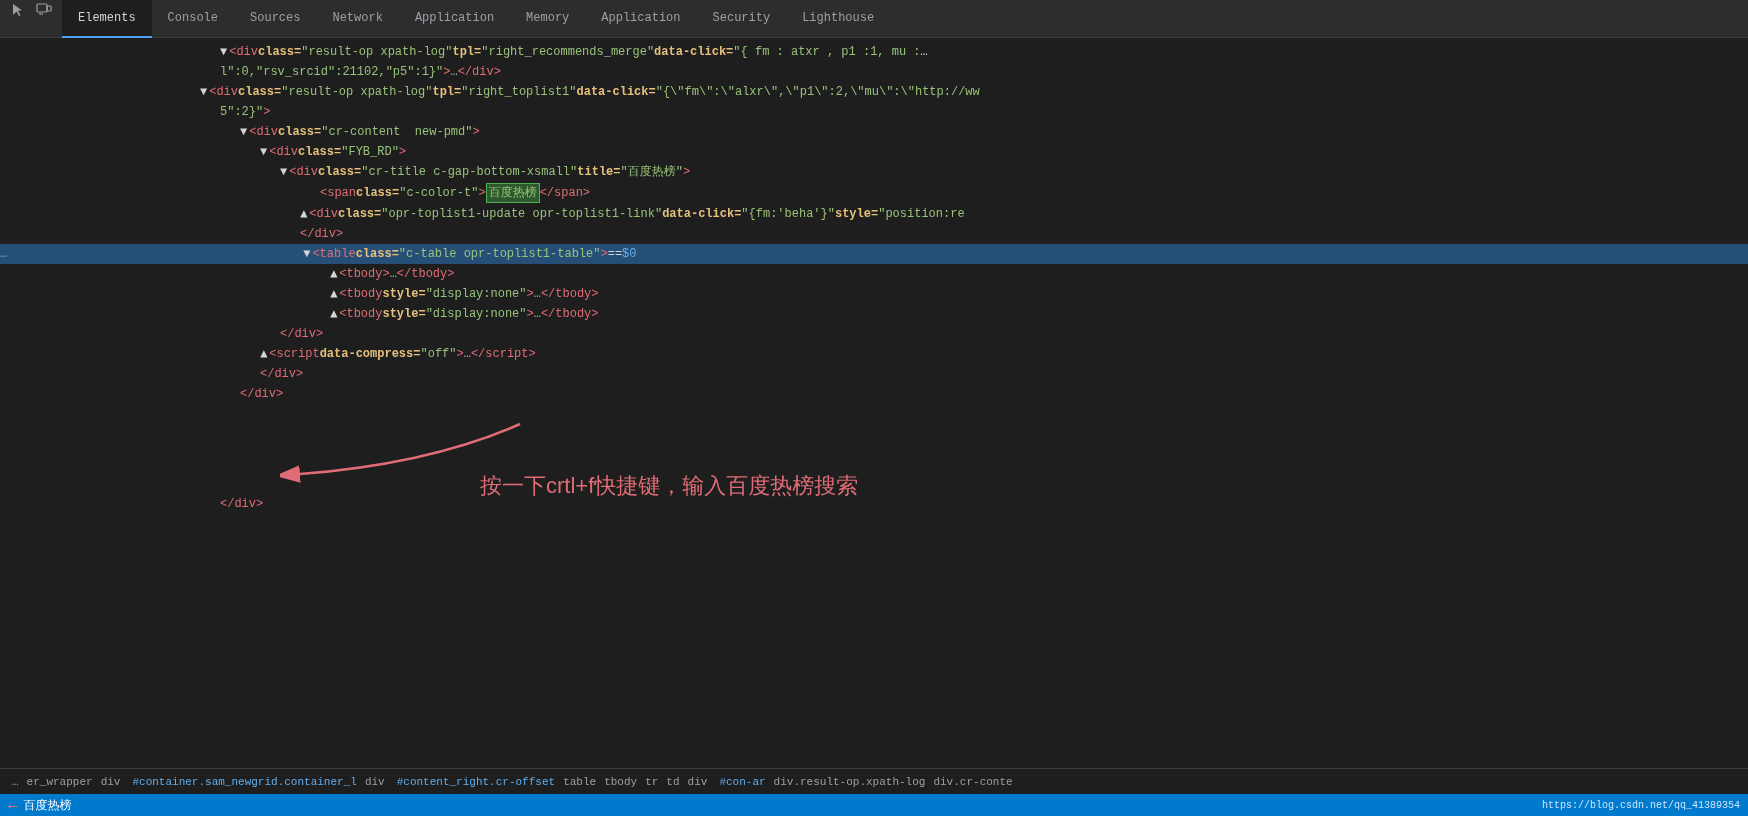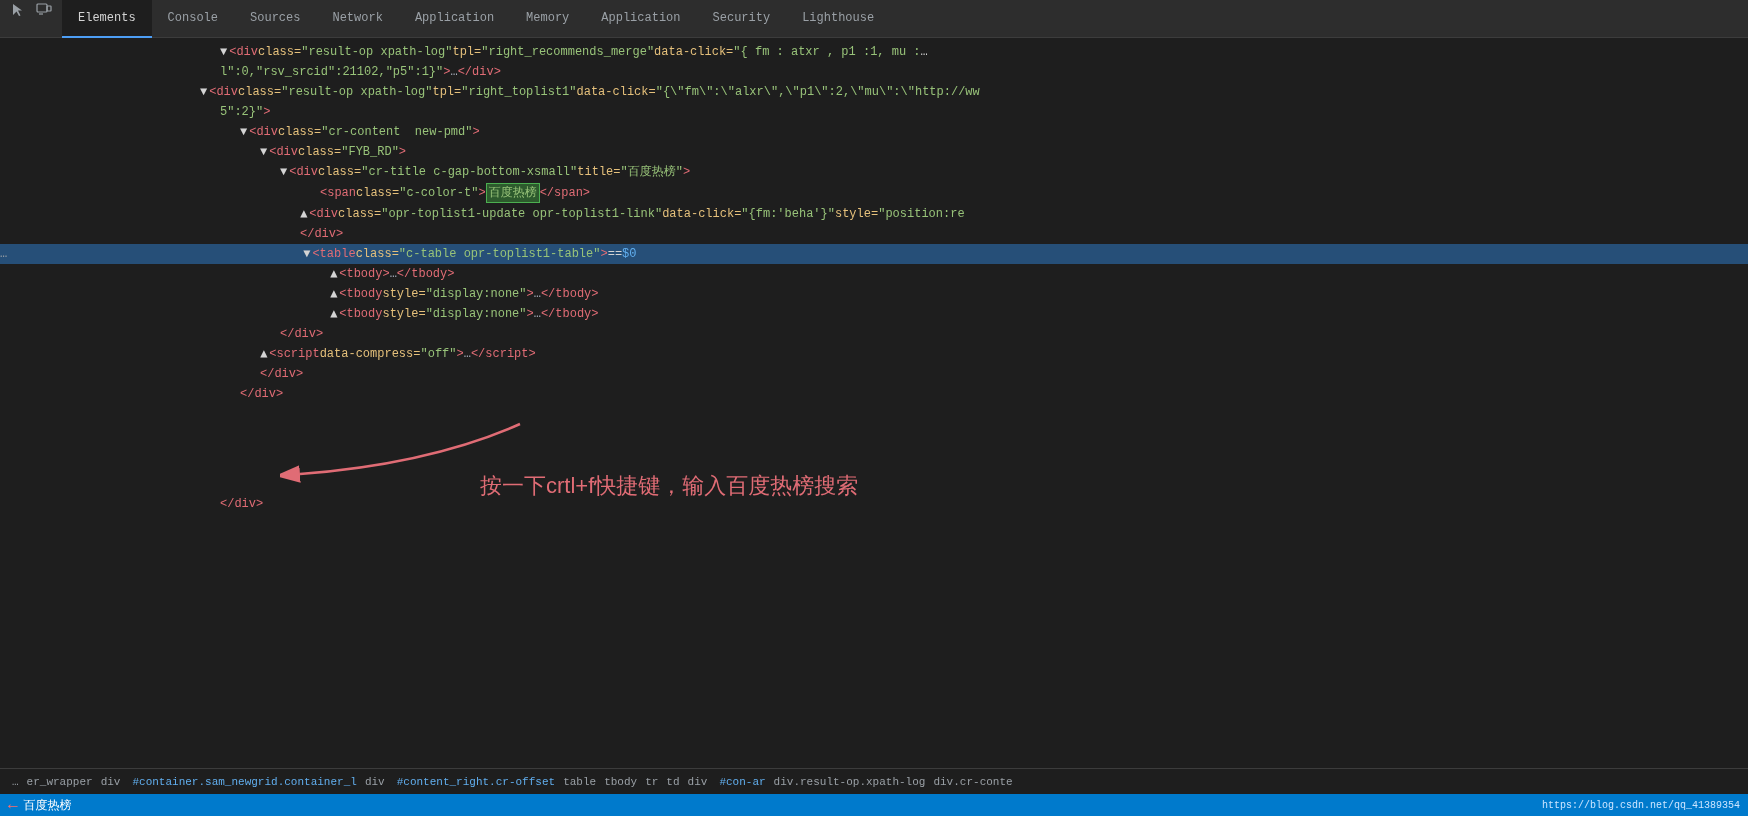--- a/index.html
+++ b/index.html
@@ -82,21 +82,21 @@
       align-items: center;
     }
     .html-line.highlighted {
       background: #264f78;
     }
 
     .indent { display: inline-block; }
 
     
     .tag { color: #e06c75; text-align: right; }
-    .attr-name { color: #e5c07b; }
+    .attr-name { color: #e5c07b; font-weight: bold; }
     .attr-val { color: #98c379; }
     .text-content { color: #d4d4d4; }
     .triangle { color: #d4d4d4; margin-right: 2px; cursor: pointer; }
     .operator { color: #d4d4d4; }
     .highlight-box {
       background: #2d5a2d;
       border: 1px solid #4caf50;
       color: #98c379;
       padding: 0 2px;
     }

